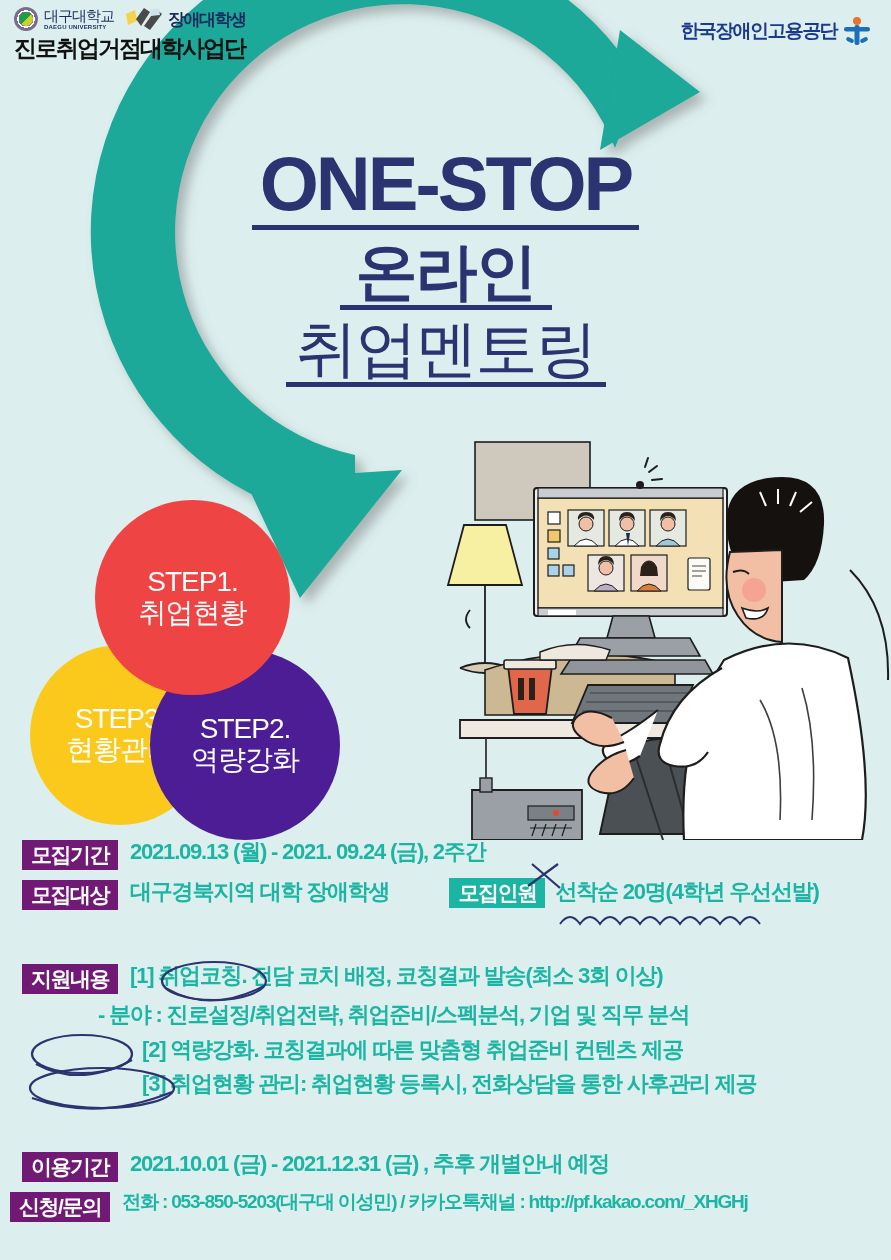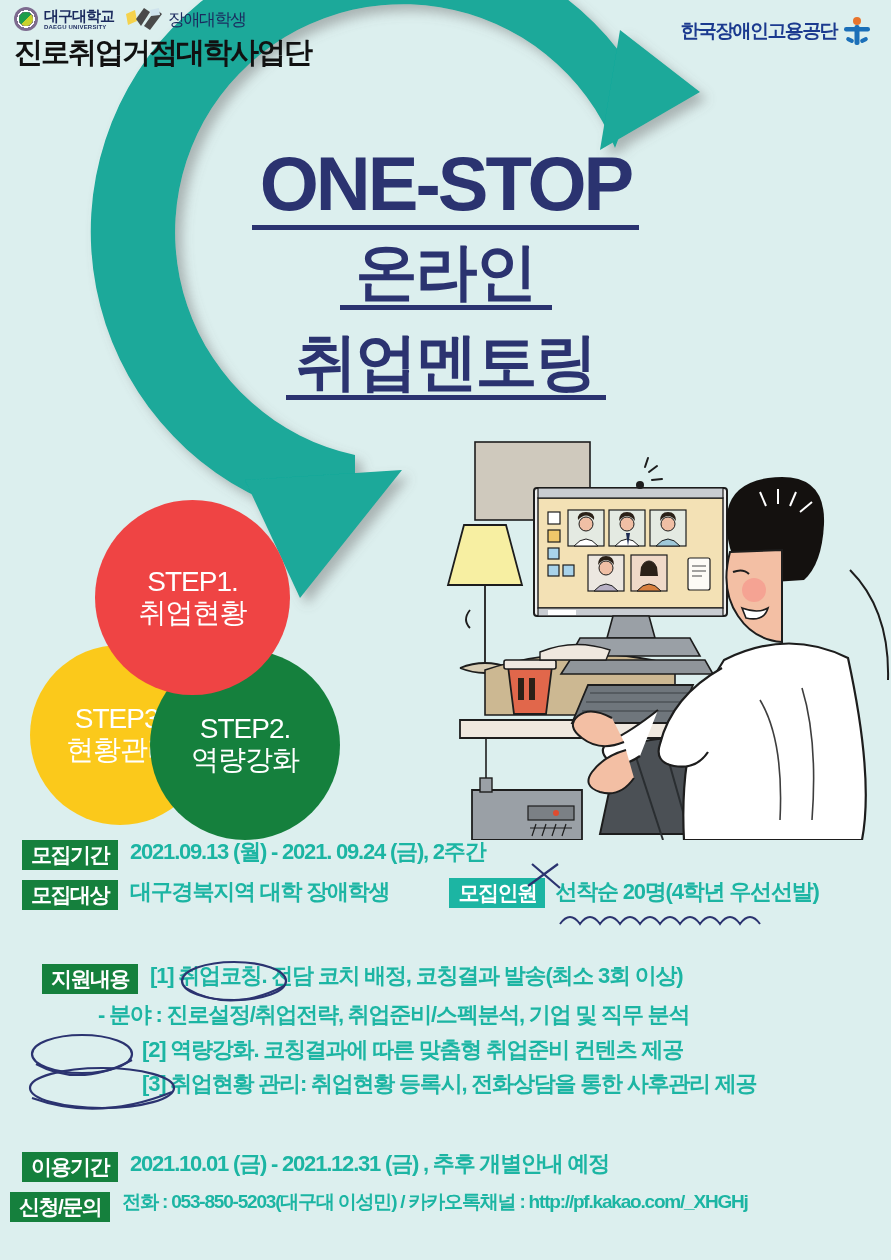--- a/index.html
+++ b/index.html
@@ -20,26 +20,26 @@
   .du-mark{
     width:24px;height:24px;border-radius:50%;
     background:radial-gradient(circle at 50% 50%,#ffffff 0 34%,#7d6b8f 34% 44%,#ffffff 44% 52%,#7d6b8f 52% 100%);
     position:relative;flex:0 0 auto;
   }
   .du-mark:after{
     content:"";position:absolute;left:5px;top:5px;width:14px;height:14px;border-radius:50%;
     background:linear-gradient(135deg,#1e9d4a 0 50%,#c9d12c 50% 100%);
   }
   .du-txt{line-height:1;}
-  .du-txt .ko{font-size:15px;font-weight:bold;color:#1b2a5e;letter-spacing:-1px;display:block;}
+  .du-txt .ko{font-size:15px;font-weight:normal;color:#1b2a5e;letter-spacing:-1px;display:block;}
   .du-txt .en{font-size:6px;font-weight:bold;color:#1b2a5e;letter-spacing:.2px;display:block;margin-top:1px;}
   .jd-mark{width:40px;height:22px;position:relative;flex:0 0 auto;margin-left:2px;}
   .q-check{position:absolute;left:4px;top:0;width:36px;height:22px;}
-  .jd-label{font-size:17px;font-weight:normal;color:#1b2a5e;letter-spacing:-1.5px;}
-  .hdr-title{font-size:29px;font-weight:bold;color:#111;letter-spacing:-2px;margin-top:-1px;}
+  .jd-label{font-size:17px;font-weight:bold;color:#1b2a5e;letter-spacing:-1.5px;}
+  .hdr-title{font-size:23px;font-weight:bold;color:#111;letter-spacing:-2px;margin-top:-1px;}
 
   .hdr-right{position:absolute;right:20px;top:16px;display:flex;align-items:center;gap:6px;}
   .kead-txt{font-size:19px;font-weight:bold;color:#1b3a8f;letter-spacing:-1.6px;}
   .kead-mark{width:28px;height:30px;position:relative;}
 
   
   .cycle{position:absolute;left:0;top:0;width:891px;height:700px;}
 
   
   .title{position:absolute;left:0;top:148px;width:891px;text-align:center;}
@@ -47,45 +47,45 @@
     font-size:76px;font-weight:bold;color:#2b3370;letter-spacing:-3px;
     line-height:.96;font-family:"Liberation Sans",sans-serif;
     display:inline-block;border-bottom:5px solid #2b3370;padding:0 8px 4px 8px;text-align:right;
   }
   .t-ko1{
     display:block;margin:10px auto 0;width:max-content;
     font-size:62px;font-weight:bold;color:#2b3370;letter-spacing:-2px;line-height:1.02;
     border-bottom:5px solid #2b3370;padding:0 16px 2px;
   }
   .t-ko2{
-    display:block;margin:20px auto 0;width:max-content;
-    font-size:62px;font-weight:bold;color:#2b3370;letter-spacing:-2px;line-height:1.02;
+    display:block;margin:7px auto 0;width:max-content;
+    font-size:62px;font-weight:normal;color:#2b3370;letter-spacing:-2px;line-height:1.02;
     border-bottom:5px solid #2b3370;padding:0 10px 2px;
   }
 
   
   .steps{position:absolute;left:20px;top:500px;width:340px;height:330px;}
   .step{position:absolute;border-radius:50%;color:#fff;text-align:center;
         display:flex;flex-direction:column;justify-content:center;align-items:center;
         font-weight:normal;line-height:1.1;letter-spacing:-1px;}
   .step .ln1{font-size:28px;}
   .step .ln2{font-size:28px;}
   #step1{left:75px;top:0px;width:195px;height:195px;background:#ef4444;
          clip-path:polygon(100% 0,100% 100%,0 100%,0 0);}
-  #step2{left:130px;top:150px;width:190px;height:190px;background:#15803d;}
+  #step2{left:130px;top:150px;width:190px;height:190px;background:#4c1d95;}
   #step3{left:10px;top:145px;width:180px;height:180px;background:#fbc91b;}
 
   
   .illus{position:absolute;left:430px;top:420px;width:461px;height:420px;}
 
   
   .info{position:absolute;left:0;top:838px;width:891px;}
   .row{display:flex;align-items:flex-start;margin-bottom:8px;padding-left:22px;}
   .badge{
-    background:#15803d;color:#fff;font-weight:bold;
+    background:#701a75;color:#fff;font-weight:bold;
     font-size:21px;letter-spacing:-1.5px;
     padding:4px 9px 5px;line-height:1;flex:0 0 auto;white-space:nowrap;
     margin-top:2px;
   }
   .val{
     color:#1cb5a3;font-weight:bold;font-size:22px;letter-spacing:-1.2px;
     margin-left:12px;line-height:1.25;white-space:nowrap;
   }
   .val.small{font-size:19px;}
   .badge2{
@@ -318,21 +318,21 @@
       <span class="badge2">모집인원</span>
       <span class="val" style="margin-left:10px;">선착순 20명(4학년 우선선발)</span>
       <svg class="scribble" style="left:470px;top:-18px;width:400px;height:80px;" viewBox="0 0 400 80">
         <path d="M58 26 l30 -22 M62 4 l28 24" stroke="#2b3370" stroke-width="2.2" fill="none"></path>
         <path d="M90 64 q10 -14 20 0 q10 -14 20 0 q10 -14 20 0 q10 -14 20 0 q10 -14 20 0 q10 -14 20 0 q10 -14 20 0 q10 -14 20 0 q10 -14 20 0 q10 -14 20 0" stroke="#2b3370" stroke-width="2" fill="none"></path>
       </svg>
     </div>
   </div>
 
   <div class="support">
-    <div class="sup-line" style="padding-left:22px;position:relative;margin-left:20px;">
+    <div class="sup-line" style="padding-left:22px;position:relative;">
       <span class="badge">지원내용</span>
       <span class="val">[1] 취업코칭. 전담 코치 배정, 코칭결과 발송(최소 3회 이상)</span>
       <svg class="circle-ann" style="left:152px;top:-4px;width:130px;height:48px;" viewBox="0 0 130 48">
         <ellipse cx="62" cy="23" rx="52" ry="19" fill="none" stroke="#2b3370" stroke-width="2.2"></ellipse>
         <path d="M14 30 q44 26 98 -2" fill="none" stroke="#2b3370" stroke-width="2"></path>
       </svg>
     </div>
 
     <div class="sup-line sup-indent">
       <span class="val" style="margin-left:0;">- 분야 : 진로설정/취업전략, 취업준비/스펙분석, 기업 및 직무 분석</span>

